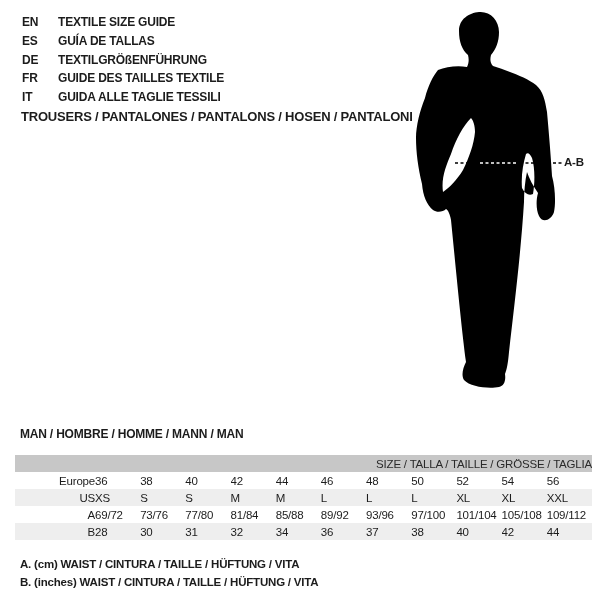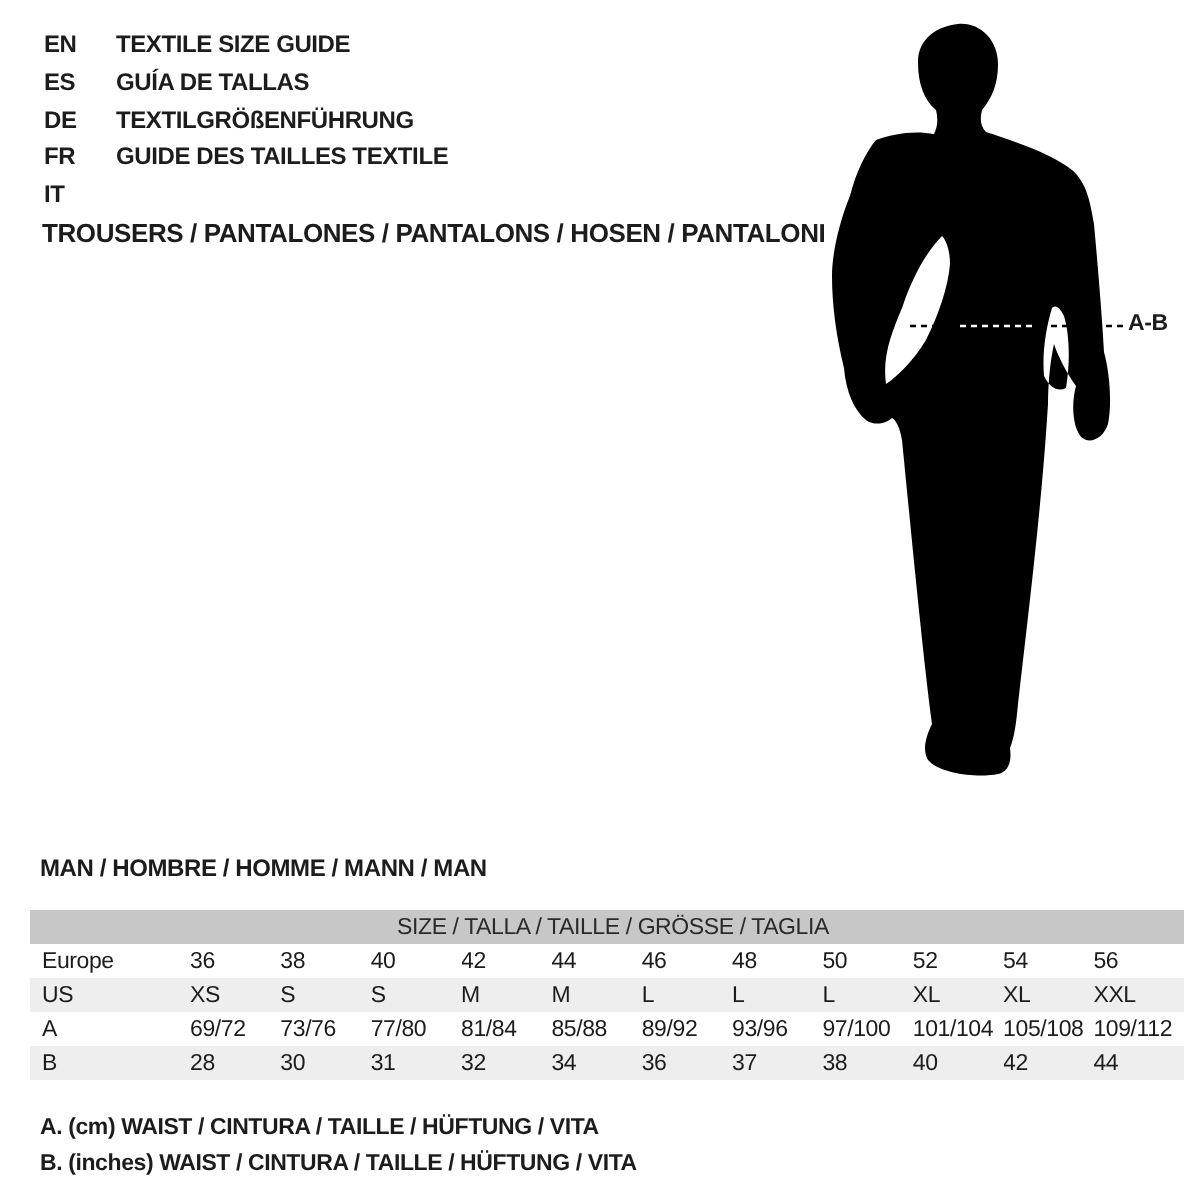--- a/index.html
+++ b/index.html
@@ -16,22 +16,22 @@
   .category{position:absolute;top:109px;left:21px;font-size:13px;font-weight:bold;letter-spacing:-0.2px;white-space:nowrap;}
   
   .figure{position:absolute;top:6px;left:413px;width:150px;height:390px;}
   .ab-label{position:absolute;top:156px;left:564px;font-size:11.5px;font-weight:600;letter-spacing:-0.2px;}
   
   .section-title{position:absolute;top:427px;left:20px;font-size:12px;font-weight:bold;letter-spacing:-0.2px;text-align:right;}
   
   .table-wrap{position:absolute;top:455px;left:15px;width:577px;}
   table.size-table{border-collapse:collapse;table-layout:fixed;width:577px;font-size:11.5px;letter-spacing:-0.2px;}
   table.size-table td{padding:0;height:17px;vertical-align:middle;white-space:nowrap;overflow:hidden;}
-  table.size-table .head-cell{background:#c7c7c7;text-align:center;padding-left:6px;color:#2a2a2a;}
-  table.size-table td.lbl{text-align:left;padding-left:6px;}
+  table.size-table .head-cell{background:#c7c7c7;text-align:right;padding-left:6px;color:#2a2a2a;}
+  table.size-table td.lbl{text-align:right;padding-left:6px;}
   table.size-table tr.alt td{background:#eeeeee;margin-top:24px;}
   .col-label{width:80px;}
   
   .notes{position:absolute;top:555px;left:20px;}
   .note-line{font-size:11.5px;font-weight:bold;letter-spacing:-0.2px;line-height:18px;white-space:nowrap;}
 </style>
 </head>
 <body>
 
 <div class="page">
@@ -48,20 +48,21 @@
     <div class="lang-row">
       <span class="lang-code">DE</span>
       <span class="lang-title">TEXTILGRÖßENFÜHRUNG</span>
     </div>
     <div class="lang-row">
       <span class="lang-code">FR</span>
       <span class="lang-title">GUIDE DES TAILLES TEXTILE</span>
     </div>
     <div class="lang-row">
       <span class="lang-code">IT</span>
+      <span class="lang-title">GUIDA ALLE TAGLIE TESSILI</span>
     </div>
   </div>
 
   <div class="category">TROUSERS / PANTALONES / PANTALONS / HOSEN / PANTALONI</div>
 
   <div class="figure">
     <svg width="150" height="390" viewBox="0 0 150 390" xmlns="http://www.w3.org/2000/svg">
       <path fill="#000" fill-rule="evenodd" d="
         M 66,6
         C 77,5 86,14 86,26

